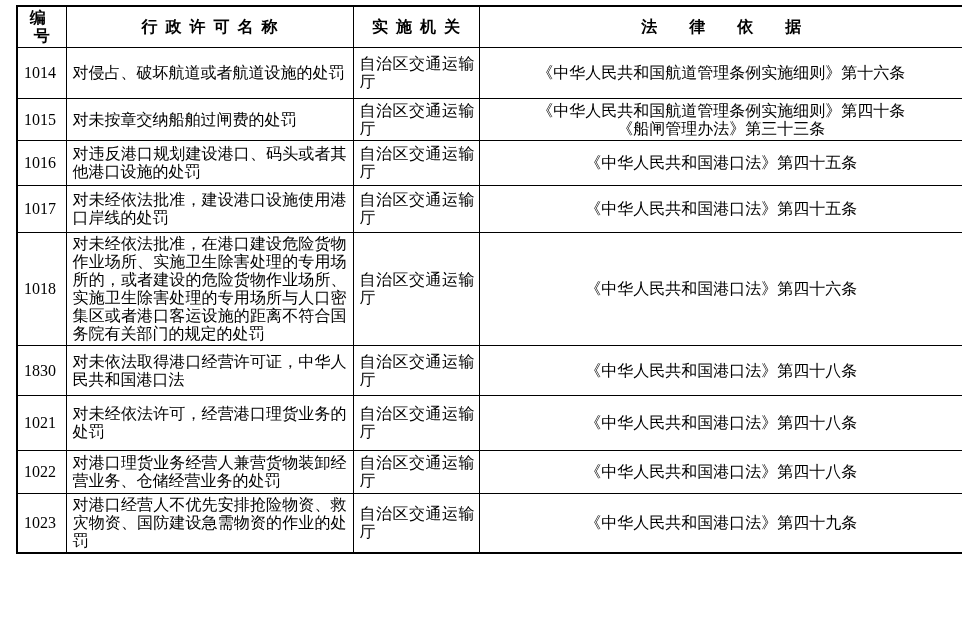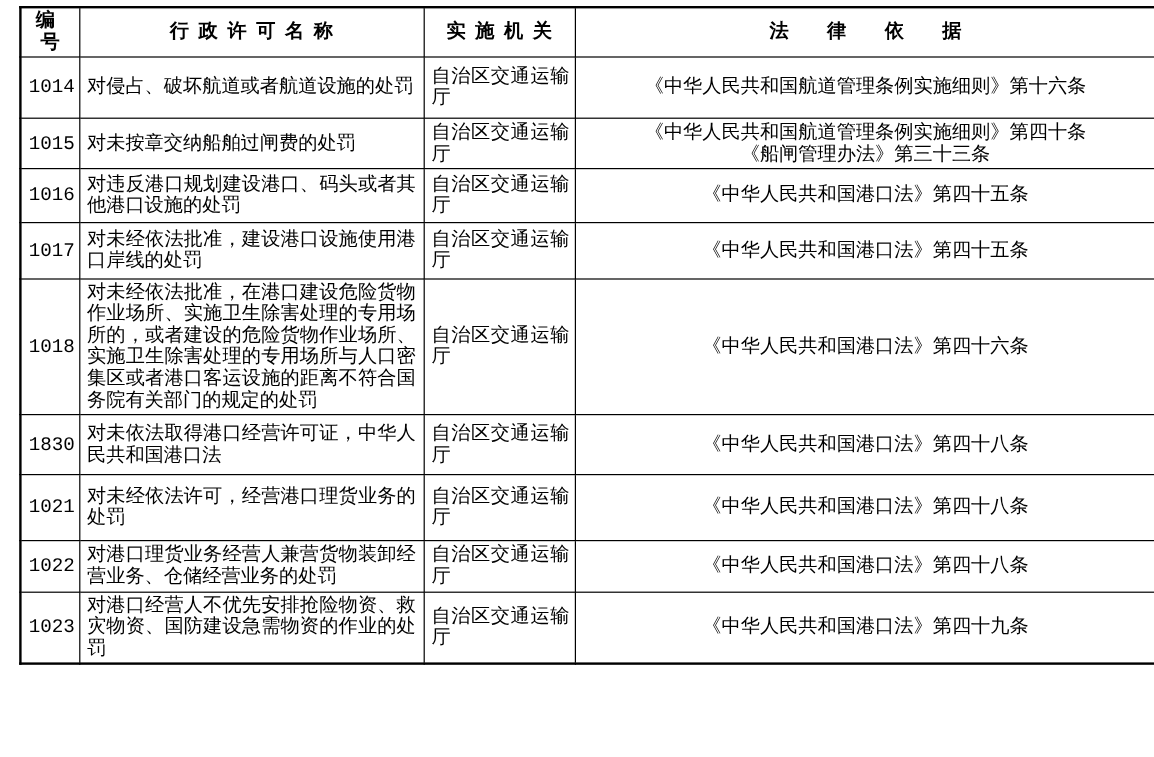--- a/index.html
+++ b/index.html
@@ -41,22 +41,22 @@
   }
   .permit-table th .sp {
     letter-spacing: 0.5em;
     margin-right: -0.5em;
   }
   .permit-table th.h-legal .sp {
     letter-spacing: 2em;
     margin-right: -2em;
   }
   td.c-id {
-    text-align: right;
-    font-family: Liberation Mono, monospace;
+    text-align: left;
+    font-family: Liberation Serif, serif;
   }
   td.c-name,
   td.c-agency {
     text-align: justify;
     text-justify: inter-ideograph;
   }
   td.c-agency {
     padding-right: 4px;
   }
   td.c-legal {

